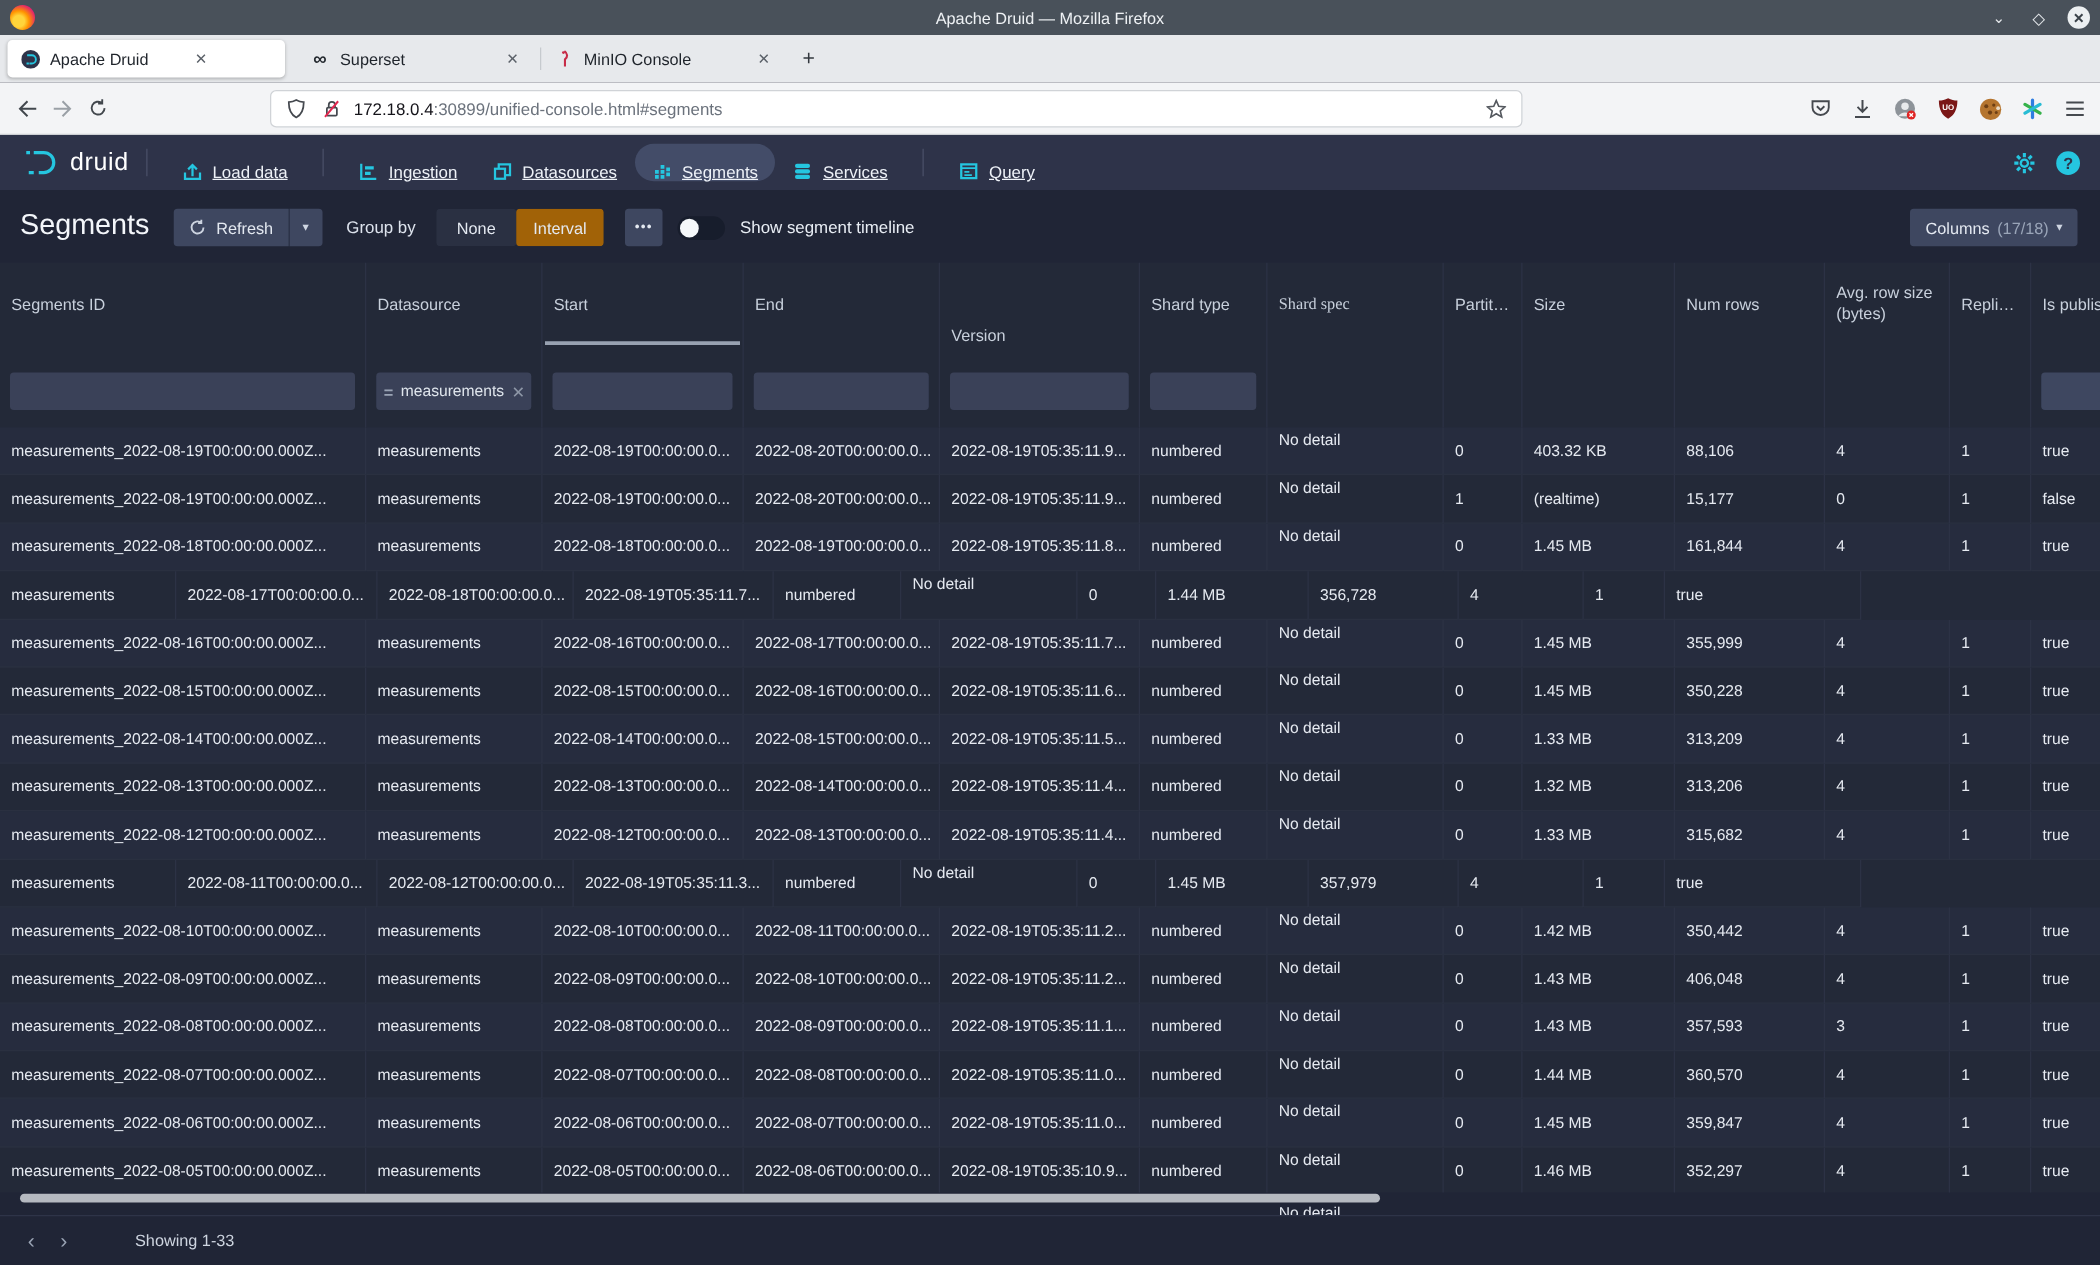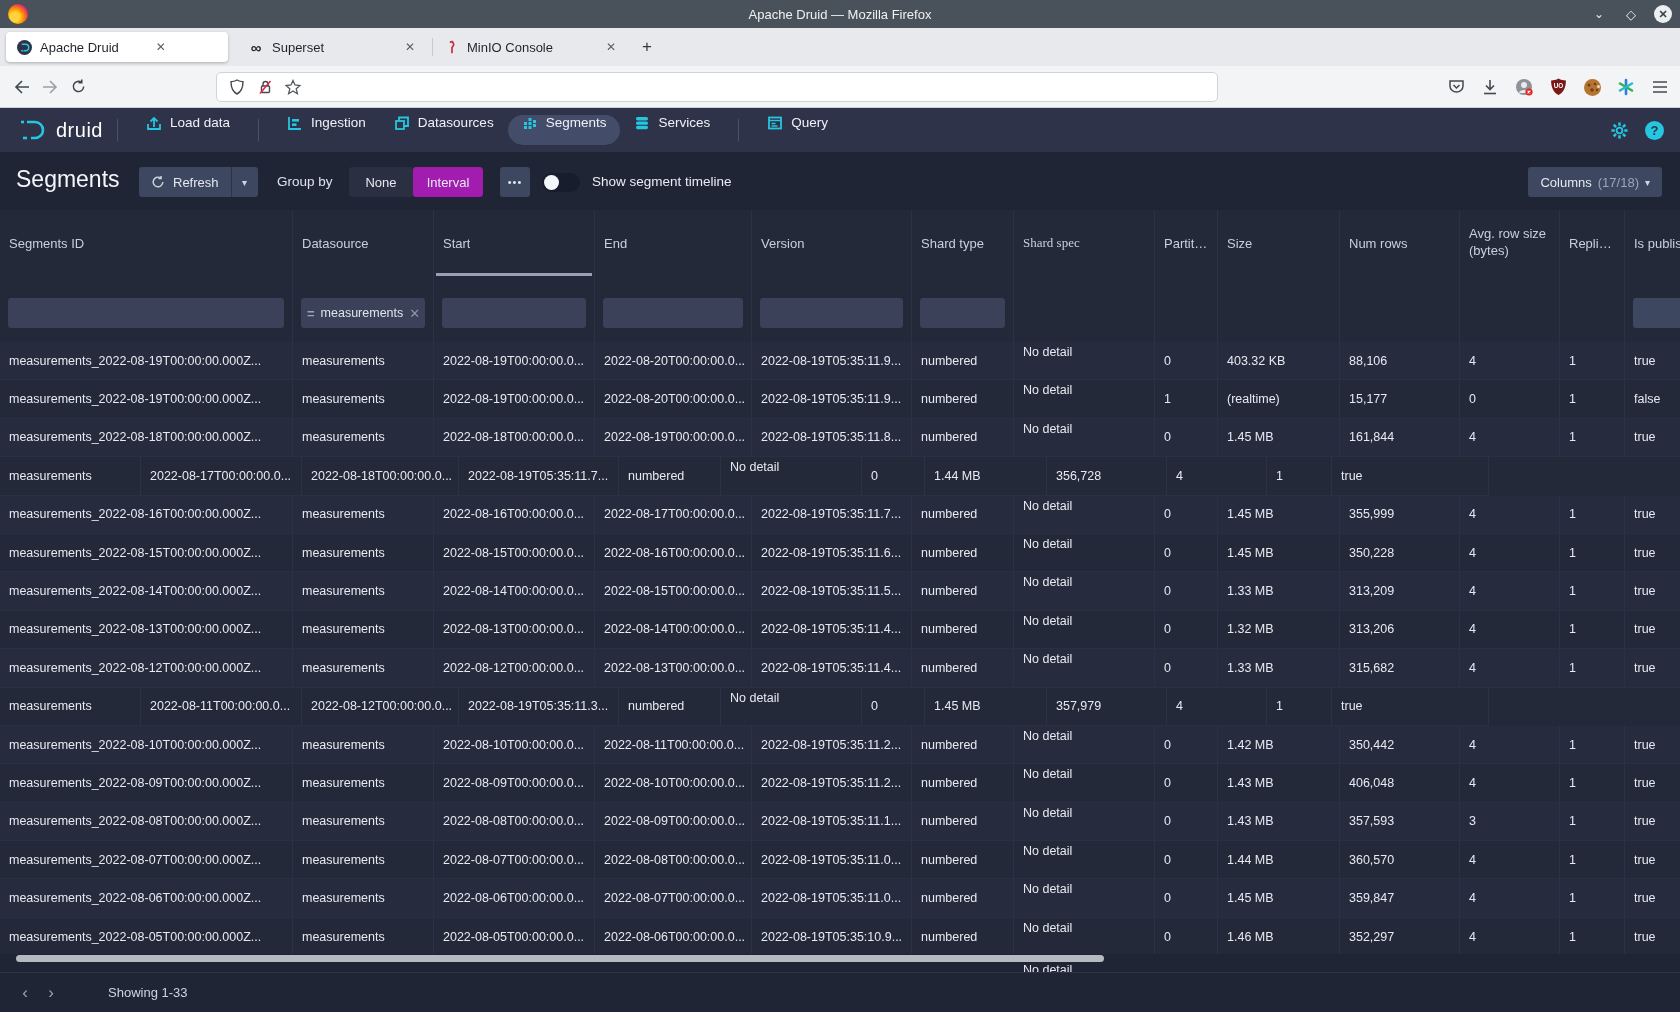--- a/index.html
+++ b/index.html
@@ -40,39 +40,39 @@
   .urltext .dim { color:#6b727c; }
   .tool-icons { position:absolute; right:10px; top:6px; height:30px; display:flex; align-items:center; gap:14px; }
   .ticon { width:20px; height:20px; display:flex; align-items:center; justify-content:center; }
 
   
   .druidnav { position:absolute; top:108px; left:0; width:1680px; height:44px; background:#2e3349;
     display:flex; align-items:center; color:#eef2f8; }
   .brand { display:flex; align-items:center; gap:8px; margin-left:18px; }
   .brandname { font-size:20px; color:#ffffff; letter-spacing:.5px; }
   .navsep { width:1px; height:22px; background:#4a5068; margin:0 14px; }
-  .dnav-item { display:flex; align-items:flex-start; gap:8px; padding:0 14px; height:30px; border-radius:15px;
-    font-size:13.5px; color:#eef2f8; white-space:nowrap; }
+  .dnav-item { display:flex; align-items:flex-end; gap:8px; padding:0 14px; height:30px; border-radius:15px;
+    font-size:13.5px; color:#eef2f8; white-space:nowrap;text-decoration:underline; }
   .dnav-item.active { background:#434c68; }
   .dnav-right { position:absolute; right:16px; display:flex; align-items:center; gap:16px; }
   .help-circle { width:19px; height:19px; border-radius:50%; background:#25c6e0; color:#2e3349;
     font-size:13px; font-weight:bold; display:flex; align-items:center; justify-content:center; }
 
   
   .controlbar { position:absolute; top:152px; left:0; width:1680px; height:58px; background:#202536; }
   .page-title { position:absolute; left:16px; top:14px; font-size:23px; color:#f3f6fa; }
   .btn { background:#3e4760; border-radius:3px; color:#e4e9f1; font-size:13px;
     display:flex; align-items:center; justify-content:center; height:30px; }
   .refresh-group { position:absolute; left:139px; top:15px; display:flex; }
   .refresh-main { padding:0 12px; gap:8px; border-radius:3px 0 0 3px; display:flex; align-items:center; }
   .refresh-caret { width:27px; border-radius:0 3px 3px 0; border-left:1px solid #2c3349; }
   .groupby-label { position:absolute; left:277px; top:22px; font-size:13.5px; color:#dde3ed; }
   .seg-group { position:absolute; left:349px; top:15px; display:flex; border-radius:3px; overflow:hidden; }
   .seg-none { width:64px; background:#2a3042; }
-  .seg-interval { width:70px; background:#a21caf; }
+  .seg-interval { width:70px; background:#a16207; }
   .more-btn { position:absolute; left:500px; top:15px; width:30px; letter-spacing:1px; font-size:11px; }
   .switch { position:absolute; left:542px; top:21px; width:38px; height:19px; border-radius:10px; background:#171d2c; }
   .knob { position:absolute; left:2px; top:2px; width:15px; height:15px; border-radius:50%; background:#f5f8fa; }
   .switch-label { position:absolute; left:592px; top:22px; font-size:13.5px; color:#e8edf4; }
   .columns-btn { position:absolute; right:18px; top:15px; padding:0 12px; gap:6px; }
   .columns-btn .count { color:#9aa5b8; }
   .caret-down { font-size:10px; color:#cfd6e2; }
 
   
   .tablearea { position:absolute; top:210px; left:0; width:1680px; height:744px; background:#232938; overflow:hidden; }
@@ -178,20 +178,21 @@
             <path d="M7 1 C9 2.2 11 2.6 13 2.6 C13 9 11 13 7 15 C3 13 1 9 1 2.6 C3 2.6 5 2.2 7 1 Z" fill="none" stroke="#45494f" stroke-width="1.4"></path>
           </svg>
       </span>
       <span class="ticon">
         <svg width="13" height="16" viewBox="0 0 13 16">
             <rect x="2.5" y="7" width="8" height="6.5" rx="1" fill="none" stroke="#45494f" stroke-width="1.4"></rect>
             <path d="M4 7 V5 a2.5 2.5 0 0 1 5 0 v2" fill="none" stroke="#45494f" stroke-width="1.4"></path>
             <line x1="1" y1="14.5" x2="11.5" y2="2" stroke="#e22850" stroke-width="1.6"></line>
           </svg>
       </span>
+      <span class="urltext"><span>172.18.0.4</span><span class="dim">:30899/unified-console.html#segments</span></span>
       <span class="ticon">
         <svg width="16" height="16" viewBox="0 0 16 16">
             <path d="M8 1.5 L10 6 L15 6.5 L11.2 9.8 L12.4 14.7 L8 12 L3.6 14.7 L4.8 9.8 L1 6.5 L6 6 Z" fill="none" stroke="#55595f" stroke-width="1.3"></path>
           </svg>
       </span>
     </div>
     <div class="tool-icons">
       <span class="ticon">
         <svg width="17" height="16" viewBox="0 0 17 16">
             <path d="M2 2 h13 v5 a6.5 6 0 0 1 -13 0 Z" fill="none" stroke="#45494f" stroke-width="1.5"></path>
@@ -388,21 +389,21 @@
         </div>
         <div class="hcell" style="width: 141px;">
           <span class="htext">Datasource</span>
         </div>
         <div class="hcell sorted" style="width: 161px;">
           <span class="htext">Start</span>
         </div>
         <div class="hcell" style="width: 157px;">
           <span class="htext">End</span>
         </div>
-        <div class="hcell" style="width: 160px;">
+        <div class="hcell" style="width: 160px; align-items: flex-end;">
           <span class="htext">Version</span>
         </div>
         <div class="hcell" style="width: 102px;">
           <span class="htext">Shard type</span>
         </div>
         <div class="hcell" style="width: 141px; font-family: Liberation Serif, serif;">
           <span class="htext">Shard spec</span>
         </div>
         <div class="hcell" style="width: 63px;">
           <span class="htext">Partition</span>

